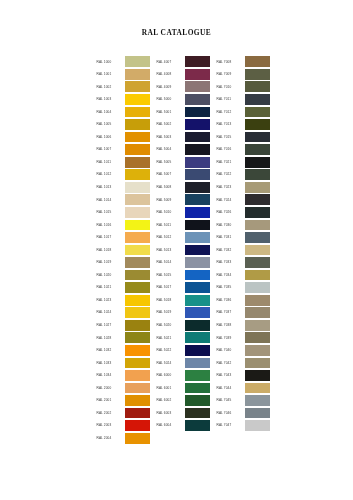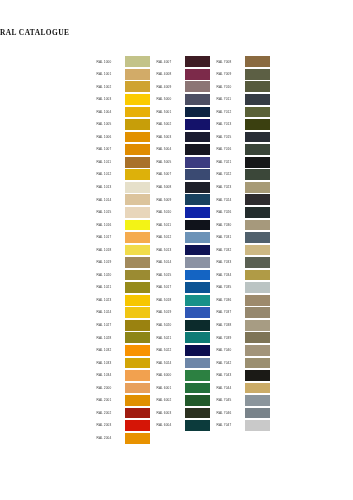--- a/index.html
+++ b/index.html
@@ -18,20 +18,21 @@
     width: 353px;
     height: 500px;
     background: #ffffff;
     box-sizing: border-box;
   }
   .doc-title {
     position: absolute;
     top: 28px;
     left: 0;
     width: 353px;
+    text-align: center;
     font-family: "Liberation Serif", serif;
     font-weight: bold;
     font-size: 7.4px;
     letter-spacing: 0.45px;
     color: #111111;
   }
   .catalogue {
     position: absolute;
     top: 55.5px;
     left: 95px;

